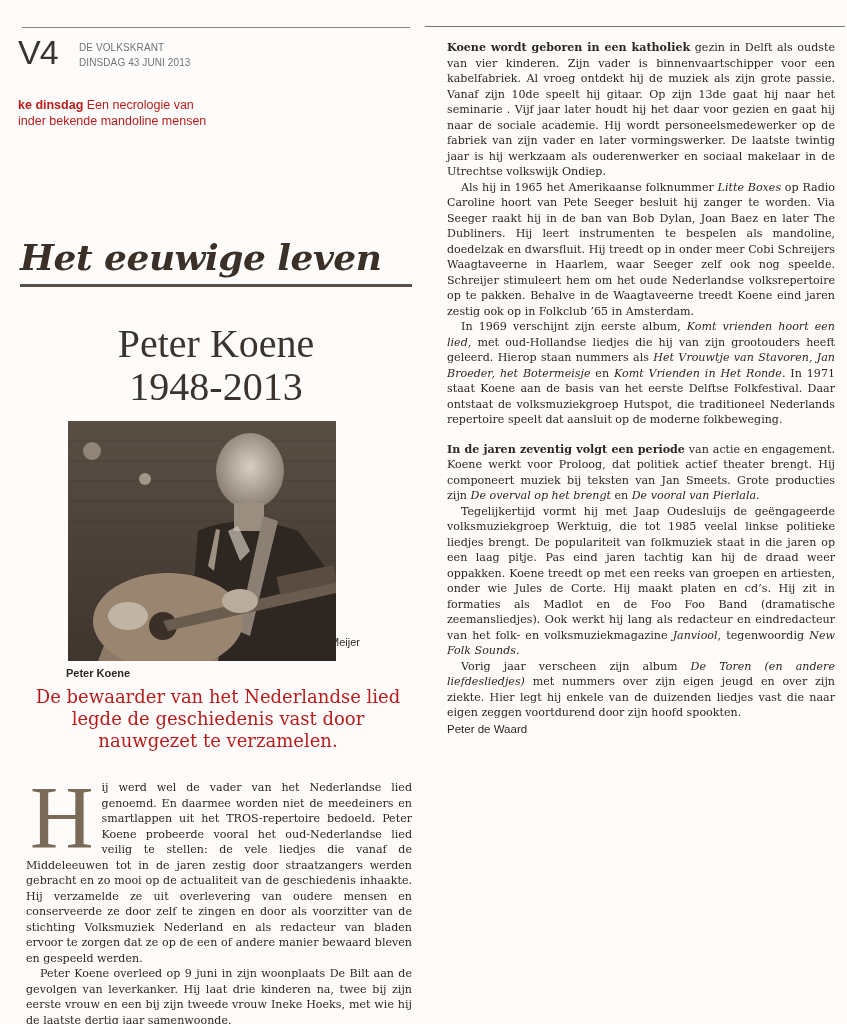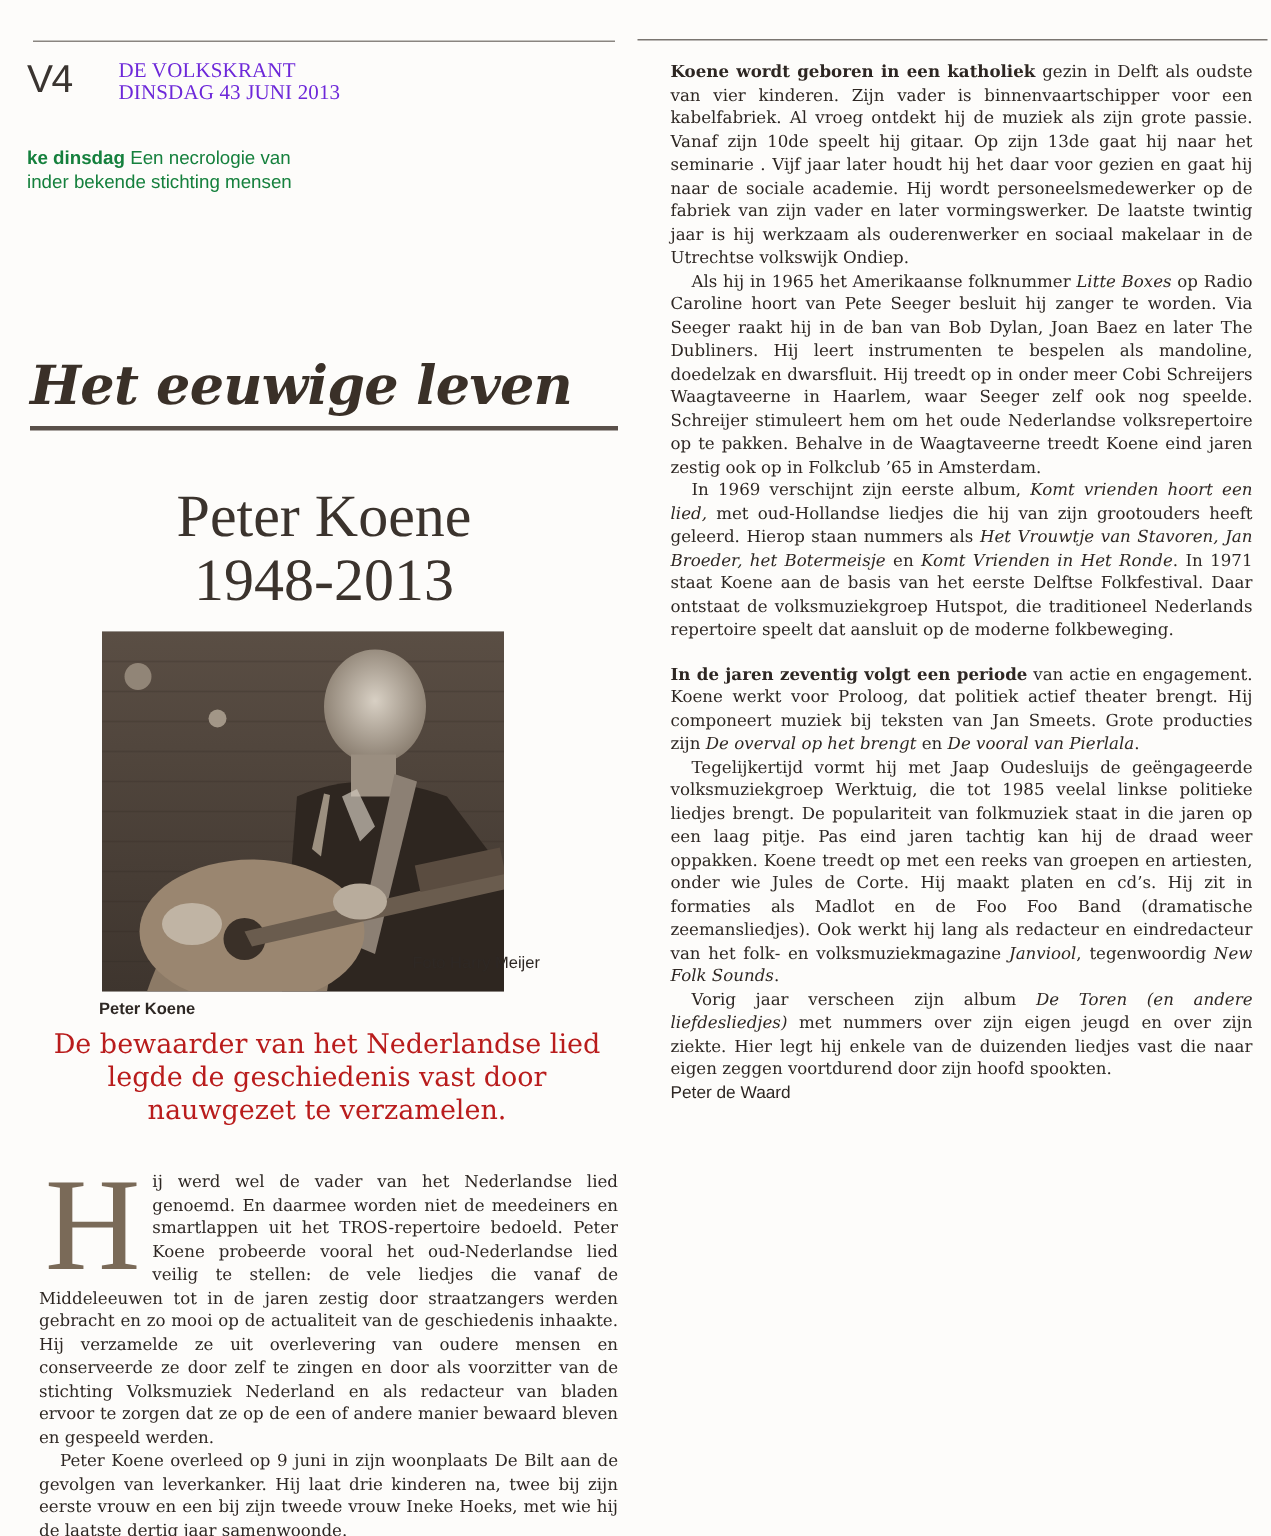--- a/index.html
+++ b/index.html
@@ -5,23 +5,23 @@
   html, body { margin: 0; padding: 0; }
   body {
     width: 847px; height: 1024px; overflow: hidden; position: relative;
     background: #fdfcfa; color: #2b2420;
     font-family: "DejaVu Serif", serif;
   }
   .abs { position: absolute; }
   .rule-top-left { left: 22px; top: 27px; width: 388px; height: 1px; background: #8a8580; }
   .rule-top-right { left: 425px; top: 26px; width: 420px; height: 1px; background: #7a7570; }
 
-  .page-num { left: 18px; top: 36px; font-family: "Liberation Sans", sans-serif; font-size: 26px; color: #3a3430; letter-spacing: -1px; line-height: 32px; }
-  .masthead { left: 79px; top: 40px; font-family: Liberation Serif, serif; font-size: 14px; line-height: 15px; color: #6d28d9; letter-spacing: 0.1px; }
-  .kicker { left: 18px; top: 97px; font-family: "Liberation Sans", sans-serif; font-size: 12.5px; line-height: 16px; color: #15803d; width: 330px; }
+  .page-num { left: 18px; top: 36px; font-family: "Liberation Sans", sans-serif; font-size: 34px; color: #3a3430; letter-spacing: -1px; line-height: 32px; }
+  .masthead { left: 79px; top: 40px; font-family: Liberation Sans, sans-serif; font-size: 10px; line-height: 15px; color: #737373; letter-spacing: 0.1px; }
+  .kicker { left: 18px; top: 97px; font-family: "Liberation Sans", sans-serif; font-size: 12.5px; line-height: 16px; color: #b91c1c; width: 330px; }
   .kicker b { font-weight: bold; }
 
   .series-title { left: 20px; top: 235px; font-family: "DejaVu Serif", serif; font-style: italic; font-weight: bold; font-size: 36px; color: #3a3028; letter-spacing: -0.5px; line-height: 44px; white-space: nowrap; }
   .series-rule { left: 20px; top: 284px; width: 392px; height: 3px; background: #5a504a; }
 
   .headline { left: 20px; top: 322px; width: 392px; text-align: center; font-family: "Liberation Serif", serif; font-size: 40px; line-height: 43px; color: #3b332d; }
 
   .photo { left: 68px; top: 421px; width: 268px; height: 240px; overflow: hidden; background: #4a4038; }
   .photo svg { display: block; }
 
@@ -48,21 +48,21 @@
 <div class="abs rule-top-right"></div>
 
 <div class="abs page-num">V4</div>
 <div class="abs masthead">
   <div>DE VOLKSKRANT</div>
   <div>DINSDAG 43 JUNI 2013</div>
 </div>
 
 <div class="abs kicker">
   <div><b>ke dinsdag</b><span> Een necrologie van</span></div>
-  <div>inder bekende stichting mensen</div>
+  <div>inder bekende mandoline mensen</div>
 </div>
 
 <div class="abs series-title">Het eeuwige leven</div>
 <div class="abs series-rule"></div>
 
 <div class="abs headline">
   <div>Peter Koene</div>
   <div>1948-2013</div>
 </div>
 

